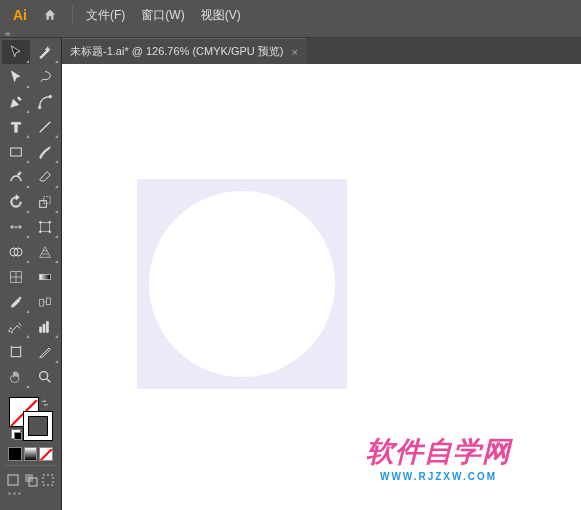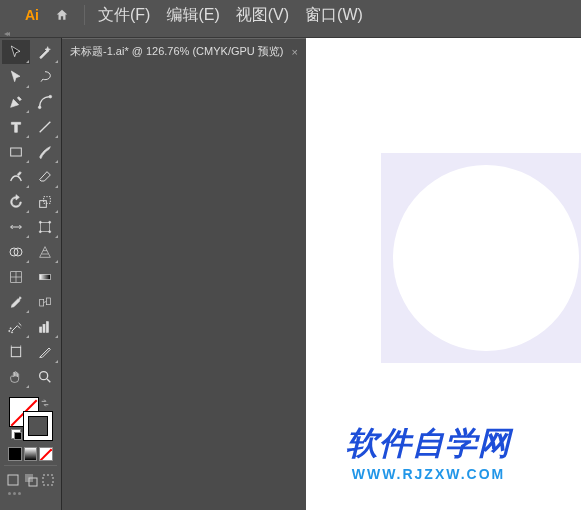--- a/index.html
+++ b/index.html
@@ -1,23 +1,23 @@
 <!DOCTYPE html>
 <html><head>
 <meta charset="utf-8">
 <style>
 * { margin: 0; padding: 0; box-sizing: border-box; font-family: "Microsoft YaHei", Arial, sans-serif; }
 body { background: #4b4b4b; width: 581px; height: 510px; overflow: hidden; }
 
-.topbar { height: 30px; background: #535353; display: flex; align-items: center; padding: 0 20px; gap: 2px; }
+.topbar { height: 30px; background: #535353; display: flex; align-items: center; padding: 0 8px; gap: 2px; }
 .ai-logo { width: 24px; height: 20px; color: #ff9a00; font-weight: bold; font-size: 14px; display: flex; align-items: center; justify-content: center; }
 .home-icon { width: 20px; height: 20px; display: flex; align-items: center; justify-content: center; margin: 0 6px; }
 .home-icon svg { width: 14px; height: 14px; fill: #ccc; }
 .vdiv { width: 1px; height: 20px; background: #666; margin: 0 4px; }
-.menu-item { color: #ddd; font-size: 16px; padding: 0 7px; height: 30px; display: flex; align-items: center; cursor: pointer; }
+.menu-item { color: #ddd; font-size: 12px; padding: 0 7px; height: 30px; display: flex; align-items: center; cursor: pointer; }
 
 .panel-handle { height: 8px; background: #535353; border-bottom: 1px solid #383838; display: flex; align-items: center; justify-content: flex-start; padding-left: 4px; }
 .panel-handle span { color: #888; font-size: 8px; letter-spacing: -2px; }
 
 .main { display: flex; height: calc(510px - 30px - 8px); }
 
 .tools { width: 62px; background: #535353; border-right: 1px solid #2a2a2a; display: flex; flex-direction: column; padding: 2px; }
 .tool-grid { display: grid; grid-template-columns: 28px 28px; gap: 1px; }
 .tool { width: 28px; height: 24px; display: flex; align-items: center; justify-content: center; cursor: pointer; position: relative; }
 .tool.selected { background: #3a3a3a; }
@@ -40,46 +40,45 @@
 .tiny-sw.black { background: #000; }
 .tiny-sw.grad { background: linear-gradient(to bottom, #fff, #000); }
 .tiny-sw.none { background: #fff; position: relative; overflow: hidden; }
 .tiny-sw.none::after { content: ""; position: absolute; top: 50%; left: -2px; right: -2px; height: 2px; background: red; transform: rotate(-45deg); }
 
 .mode-row { display: flex; margin-top: 4px; border-top: 1px solid #666; padding-top: 4px; }
 .mode-btn { flex: 1; height: 20px; display: flex; align-items: center; justify-content: center; }
 .dots { width: 20px; height: 8px; display: flex; justify-content: center; gap: 2px; margin-top: 2px; }
 .dots span { width: 3px; height: 3px; background: #888; border-radius: 50%; }
 
-.workspace { flex: 1; background: #4b4b4b; display: flex; flex-direction: row; }
+.workspace { flex: 1; background: #4b4b4b; display: flex; flex-direction: column; }
 .tab-bar { height: 26px; background: #434343; display: flex; align-items: stretch; }
 .tab { background: #4b4b4b; padding: 0 8px; display: flex; align-items: center; gap: 8px; font-size: 11px; color: #ddd; border-top: 1px solid #666; }
 .tab-close { color: #aaa; font-size: 11px; cursor: pointer; }
 .canvas-area { flex: 1; background: #fff; position: relative; margin: 0; overflow: hidden; }
 .artboard { position: absolute; left: 75px; top: 115px; width: 210px; height: 210px; background: #eceaf9; }
 .circle { position: absolute; left: 12px; top: 12px; width: 186px; height: 186px; background: #fff; border-radius: 50%; }
 .watermark { position: absolute; right: 70px; bottom: 28px; text-align: center; }
-.wm-cn { color: #1d4ed8; font-weight: 900; font-size: 32px; letter-spacing: 1px; font-style: italic; }
-.wm-en { color: #2196e8; font-size: 14px; letter-spacing: 2px; font-weight: bold; }
+.wm-cn { color: #ec4899; font-weight: 900; font-size: 28px; letter-spacing: 1px; font-style: italic; }
+.wm-en { color: #2196e8; font-size: 10px; letter-spacing: 2px; font-weight: bold; }
 </style>
 </head>
 <body>
 
 <div class="topbar">
   <div class="ai-logo">Ai</div>
   <div class="home-icon">
     <svg viewBox="0 0 24 24">
         <path d="M12 3l9 8h-3v9h-4v-6h-4v6H6v-9H3z"></path>
       </svg>
   </div>
   <div class="vdiv"></div>
   <div class="menu-item">文件(F)</div>
-  <div class="menu-item">编辑(E)</div>
+  <div class="menu-item">窗口(W)</div>
   <div class="menu-item">视图(V)</div>
-  <div class="menu-item">窗口(W)</div>
 </div>
 
 <div class="panel-handle">
   <span>◂◂</span>
 </div>
 
 <div class="main">
   <div class="tools">
     <div class="tool-grid">
       <div class="tool selected">

